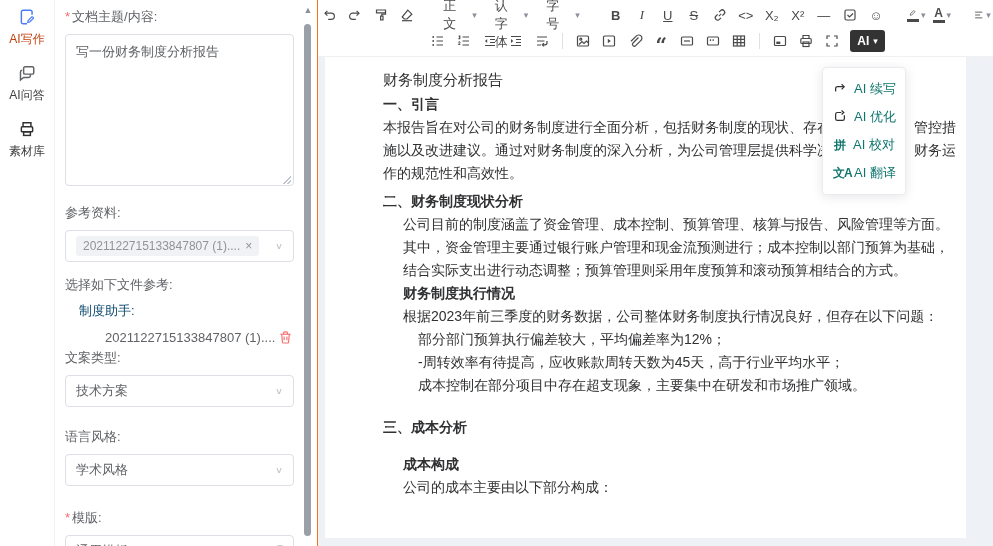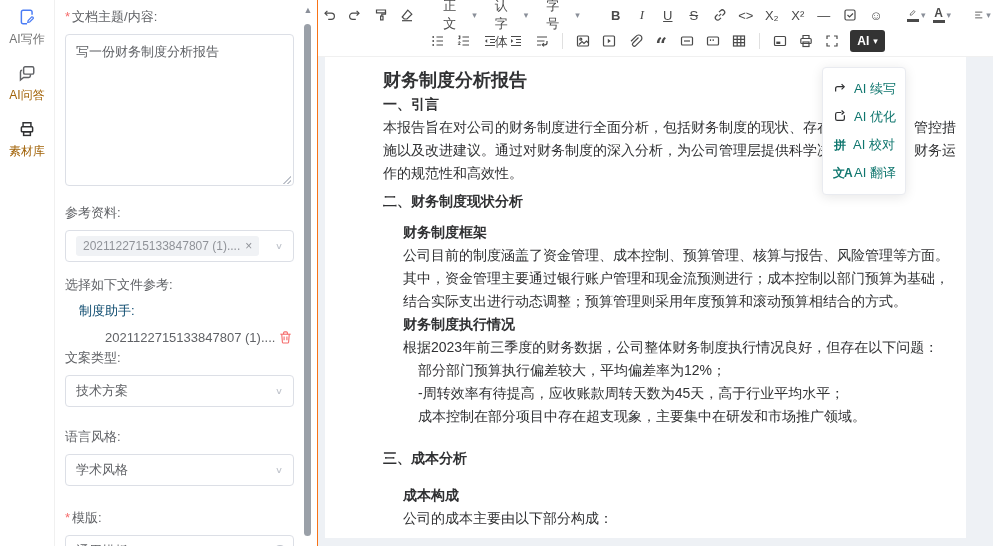--- a/index.html
+++ b/index.html
@@ -4,23 +4,23 @@
 <style>
   * { margin:0; padding:0; box-sizing:border-box; }
   html,body { width:993px; height:546px; overflow:hidden;
     font-family:"Liberation Sans","DejaVu Sans",sans-serif; background:#fff; }
   .app { position:relative; width:993px; height:546px; }
 
   
   .rail { position:absolute; left:0; top:0; width:55px; height:100%;
     background:#fff; border-right:1px solid #f0f0f0; padding-top:8px; }
   .rail-item { display:flex; flex-direction:column; align-items:center; gap:2px;
-    margin-bottom:16px; cursor:pointer; color:#a16207; font-size:12px; }
+    margin-bottom:16px; cursor:pointer; color:#404040; font-size:12px; }
   .rail-item svg { width:18px; height:18px; stroke:#606266; fill:none; stroke-width:1.3; }
-  .rail-item.active { color:#737373; }
+  .rail-item.active { color:#c2410c; }
   .rail-item.active svg { stroke:#4a7cf5; }
   .rail-item.dark svg { stroke:#303133; }
 
   
   .form-panel { position:absolute; left:55px; top:0; width:263px; height:100%;
     background:#fff; border-right:1px solid #f97316; padding:8px 24px 0 10px; }
   .fp-scroll { position:absolute; right:3px; top:4px; width:12px; height:538px; }
   .fp-scroll .up { color:#8a8f99; font-size:9px; text-align:center; line-height:12px; }
   .fp-scroll .thumb { position:absolute; left:2px; top:20px; width:7px; height:512px;
     background:#9aa0a8; border-radius:4px; }
@@ -74,21 +74,21 @@
   .quote-glyph { font-family:"DejaVu Serif",serif; font-weight:bold; font-size:20px;
     line-height:8px; padding-top:8px; }
   .ai-btn { display:flex; align-items:center; gap:4px; background:#333;
     color:#fff; border-radius:3px; height:22px; padding:0 7px; font-size:12px;
     font-weight:bold; cursor:pointer; margin-left:4px; }
   .ai-btn .caret { color:#fff; }
 
   .canvas { position:absolute; top:57px; left:0; right:0; bottom:0; background:#eef1f5; }
   .page { position:absolute; left:7px; top:0; width:641px; height:481px; background:#fff;
     padding:11px 10px 0 58px; font-size:14px; color:#303133; line-height:23px; }
-  .doc-title { font-weight:bold; font-size:18px; line-height:24px; }
+  .doc-title { font-weight:normal; font-size:15px; line-height:24px; }
   .h2 { font-weight:bold; line-height:24px; }
   .h3 { font-weight:bold; margin-left:20px; }
   .p1 { margin-left:20px; }
   .li { margin-left:35px; }
   .split { display:flex; justify-content:space-between; }
   .mt4 { margin-top:4px; } .mt8 { margin-top:8px; } .mt14 { margin-top:14px; }
   .mt18 { margin-top:18px; } .mt22 { }
 
   
   .ai-menu { position:absolute; left:822px; top:67px; width:84px; background:#fff;
@@ -395,21 +395,20 @@
         <div class="split">
           <span>本报告旨在对公司的财务制度进行全面分析，包括财务制度的现状、存在</span>
             <span>管控措</span>
         </div>
         <div class="split">
           <span>施以及改进建议。通过对财务制度的深入分析，为公司管理层提供科学决</span>
             <span>财务运</span>
         </div>
         <div>作的规范性和高效性。</div>
         <div class="h2 mt4">二、财务制度现状分析</div>
-        <div class="h3 mt8">财务制度框架</div>
         <div class="p1">公司目前的制度涵盖了资金管理、成本控制、预算管理、核算与报告、风险管理等方面。</div>
         <div class="p1">其中，资金管理主要通过银行账户管理和现金流预测进行；成本控制以部门预算为基础，</div>
         <div class="p1">结合实际支出进行动态调整；预算管理则采用年度预算和滚动预算相结合的方式。</div>
         <div class="h3">财务制度执行情况</div>
         <div class="p1">根据2023年前三季度的财务数据，公司整体财务制度执行情况良好，但存在以下问题：</div>
         <div class="li mt22">部分部门预算执行偏差较大，平均偏差率为12%；</div>
         <div class="li">-周转效率有待提高，应收账款周转天数为45天，高于行业平均水平；</div>
         <div class="li">成本控制在部分项目中存在超支现象，主要集中在研发和市场推广领域。</div>
         <div class="h2 mt18">三、成本分析</div>
         <div class="h3 mt14">成本构成</div>

